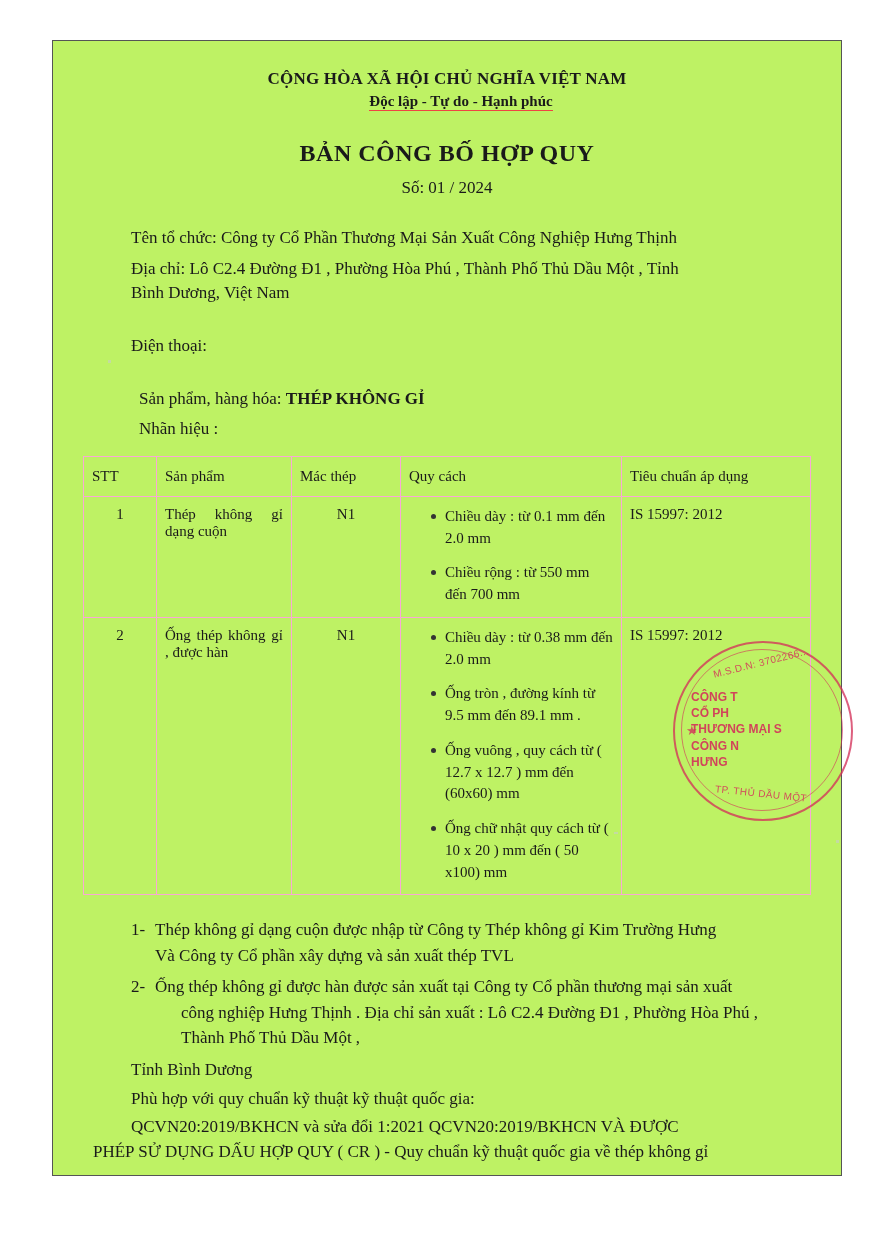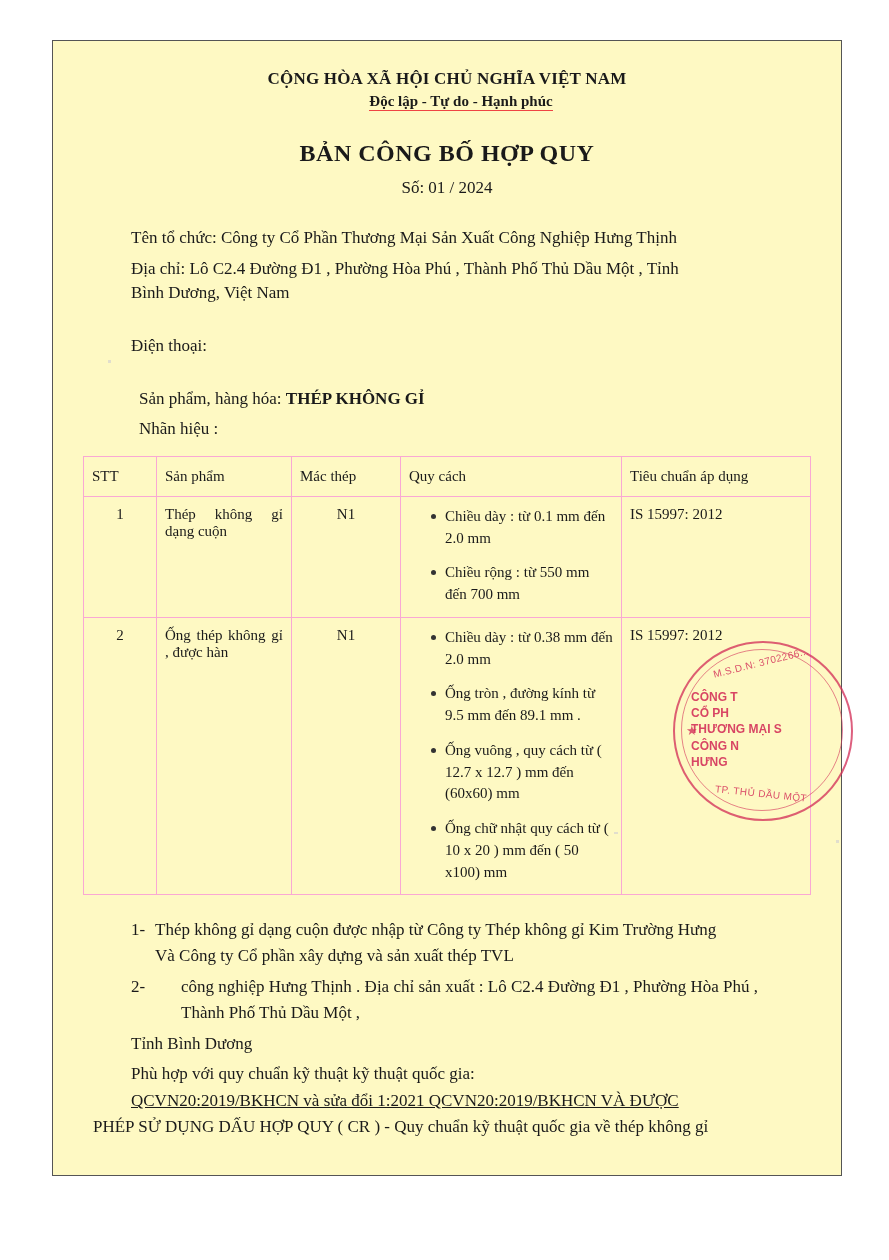--- a/index.html
+++ b/index.html
@@ -16,21 +16,21 @@
     overflow: hidden;
   }
   .page {
     position: absolute;
     left: 52px;
     top: 40px;
     width: 790px;
     height: 1136px;
     border: 1px solid #555;
     box-sizing: border-box;
-    background: #fef9c3;
+    background: #bef264;
   }
   .inner {
     padding: 24px 30px 10px 30px;
     box-sizing: border-box;
     height: 100%;
   }
   .national-header {
     text-align: center;
     font-weight: bold;
     font-size: 17px;
@@ -153,21 +153,20 @@
   .closing-wide {
     font-size: 17px;
     line-height: 1.5;
     margin-top: 2px;
     padding-left: 48px;
     text-align: justify;
   }
   .closing-wide .l-full {
     display: block;
     padding-left: 0;
-    text-decoration: underline;
   }
   .closing-wide .l-out {
     display: block;
     margin-left: -38px;
   }
   
   .stamp {
     position: absolute;
     right: -8px;
     top: 600px;
@@ -311,20 +310,21 @@
       <div class="note">
         <div class="note-num">1-</div>
         <div class="note-body">
           <span class="cont">Thép không gỉ dạng cuộn được nhập từ Công ty Thép không gỉ Kim Trường Hưng</span>
           <span class="cont">Và Công ty Cổ phần xây dựng và sản xuất thép TVL</span>
         </div>
       </div>
       <div class="note">
         <div class="note-num">2-</div>
         <div class="note-body">
+          <span class="cont">Ống thép không gỉ được hàn được sản xuất tại Công ty Cổ phần thương mại sản xuất</span>
           <span class="cont ind">công nghiệp Hưng Thịnh . Địa chỉ sản xuất : Lô C2.4 Đường Đ1 , Phường Hòa Phú ,</span>
           <span class="cont ind">Thành Phố Thủ Dầu Một ,</span>
         </div>
       </div>
     </div>
 
     <div class="closing">
       <span>Tỉnh Bình Dương</span>
     </div>
     <div class="closing">

